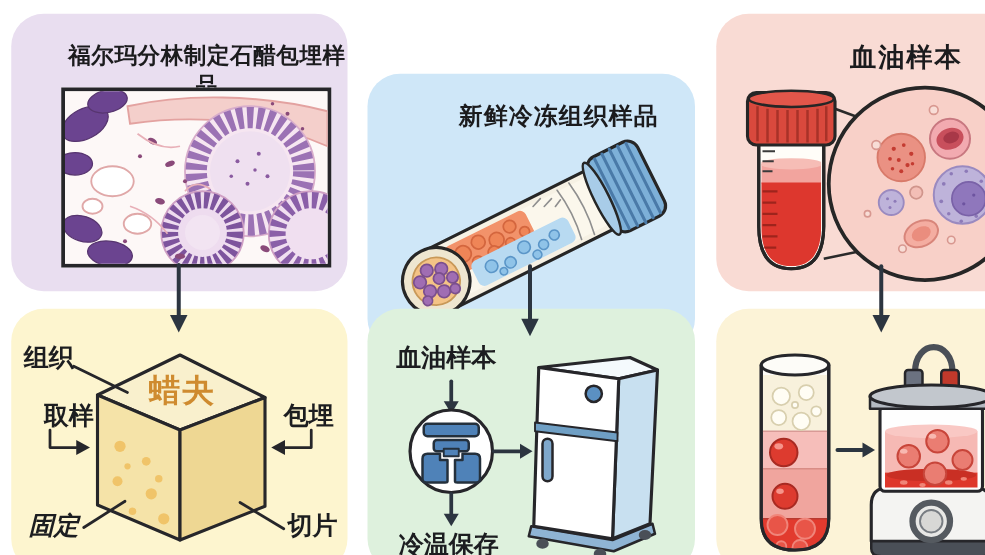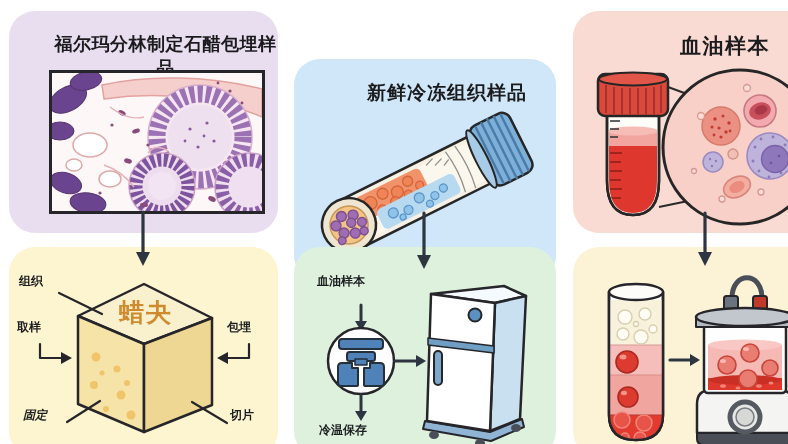--- a/index.html
+++ b/index.html
@@ -14,21 +14,21 @@
   #p-blood-bot{left:573px;top:247px;width:240px;height:210px;background:#fcf3d7;}
   .title{position:absolute;left:0;right:0;top:21px;margin:0;text-align:center;
          font-weight:600;color:#1b1b1d;padding-left:44px;}
   #p-ffpe-top .title{font-size:18px;letter-spacing:0.5px;}
   #p-frozen-top .title{font-size:19px;letter-spacing:1px;}
   #p-blood-top .title{font-size:21px;letter-spacing:1.5px;left:20px;}
   .micrograph-frame{position:absolute;left:40px;top:59px;width:210px;height:138px;
          border:3px solid #26262a;background:#fdf9f9;box-sizing:content-box;}
   .micrograph-frame svg{display:block;}
   .fill-svg{position:absolute;left:0;top:0;}
-  .label{position:absolute;font-size:12px;font-weight:600;color:#1c1d20;white-space:nowrap;}
+  .label{position:absolute;font-size:20px;font-weight:600;color:#1c1d20;white-space:nowrap;}
   .overlay{position:absolute;left:0;top:0;pointer-events:none;}
 </style>
 </head>
 <body>
 
 <div class="canvas">
 
   <section class="panel" id="p-ffpe-top">
     <h2 class="title">福尔玛分林制定石醋包埋样品</h2>
     <div class="micrograph-frame">
@@ -295,21 +295,21 @@
           <path d="M31,97 L31,111 L52,111"></path>
           <line x1="58" y1="175" x2="91" y2="154"></line>
           <path d="M240,97 L240,111 L219,111"></path>
           <line x1="218" y1="176" x2="183" y2="155"></line>
         </g>
         <polygon points="52,105 52,117 63,111" fill="#26262a"></polygon>
         <polygon points="219,105 219,117 208,111" fill="#26262a"></polygon>
       </g>
     </svg>
     <div class="label" style="left:10px;top:26px;">组织</div>
-    <div class="label" style="left:8px;top:72px;">取样</div>
+    <div class="label" style="left:26px;top:72px;">取样</div>
     <div class="label" style="left:14px;top:160px;font-style:italic;">固定</div>
     <div class="label" style="left:218px;top:72px;text-align:right;">包埋</div>
     <div class="label" style="left:221px;top:160px;text-align:right;">切片</div>
   </section>
 
   <section class="panel" id="p-frozen-bot">
     <svg class="fill-svg" width="262" height="210" viewBox="0 0 262 210">
       <g stroke-linejoin="round" stroke-linecap="round">
 
         <line x1="67" y1="58" x2="67" y2="74" stroke="#2c3540" stroke-width="3"></line>

